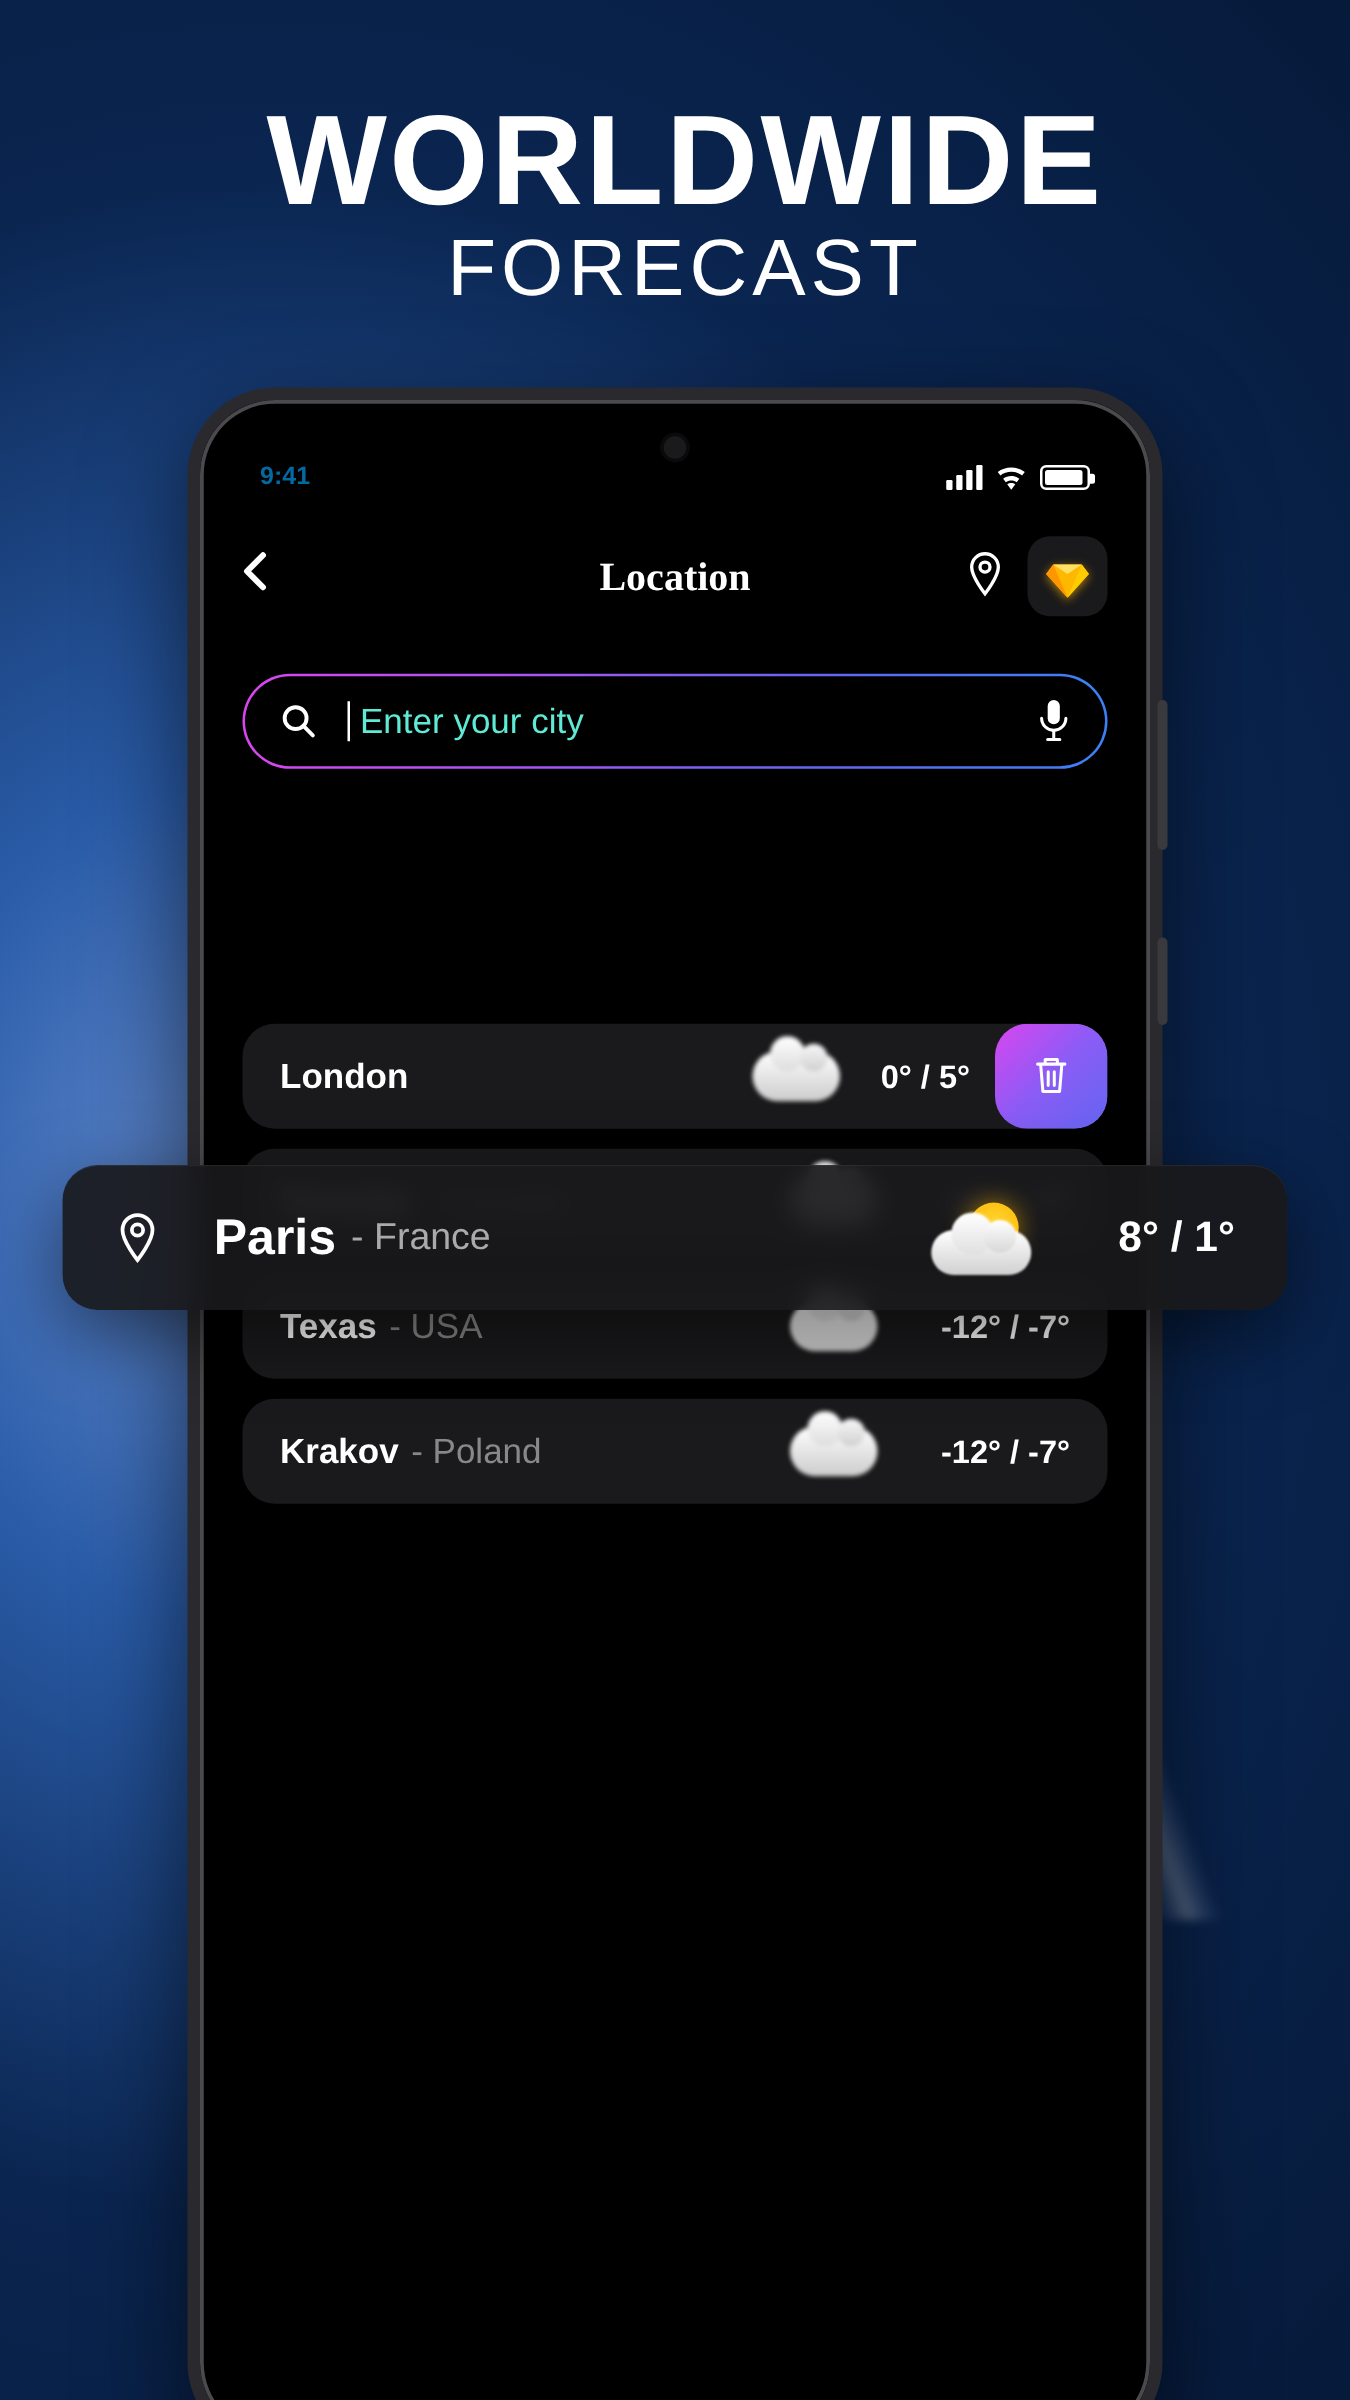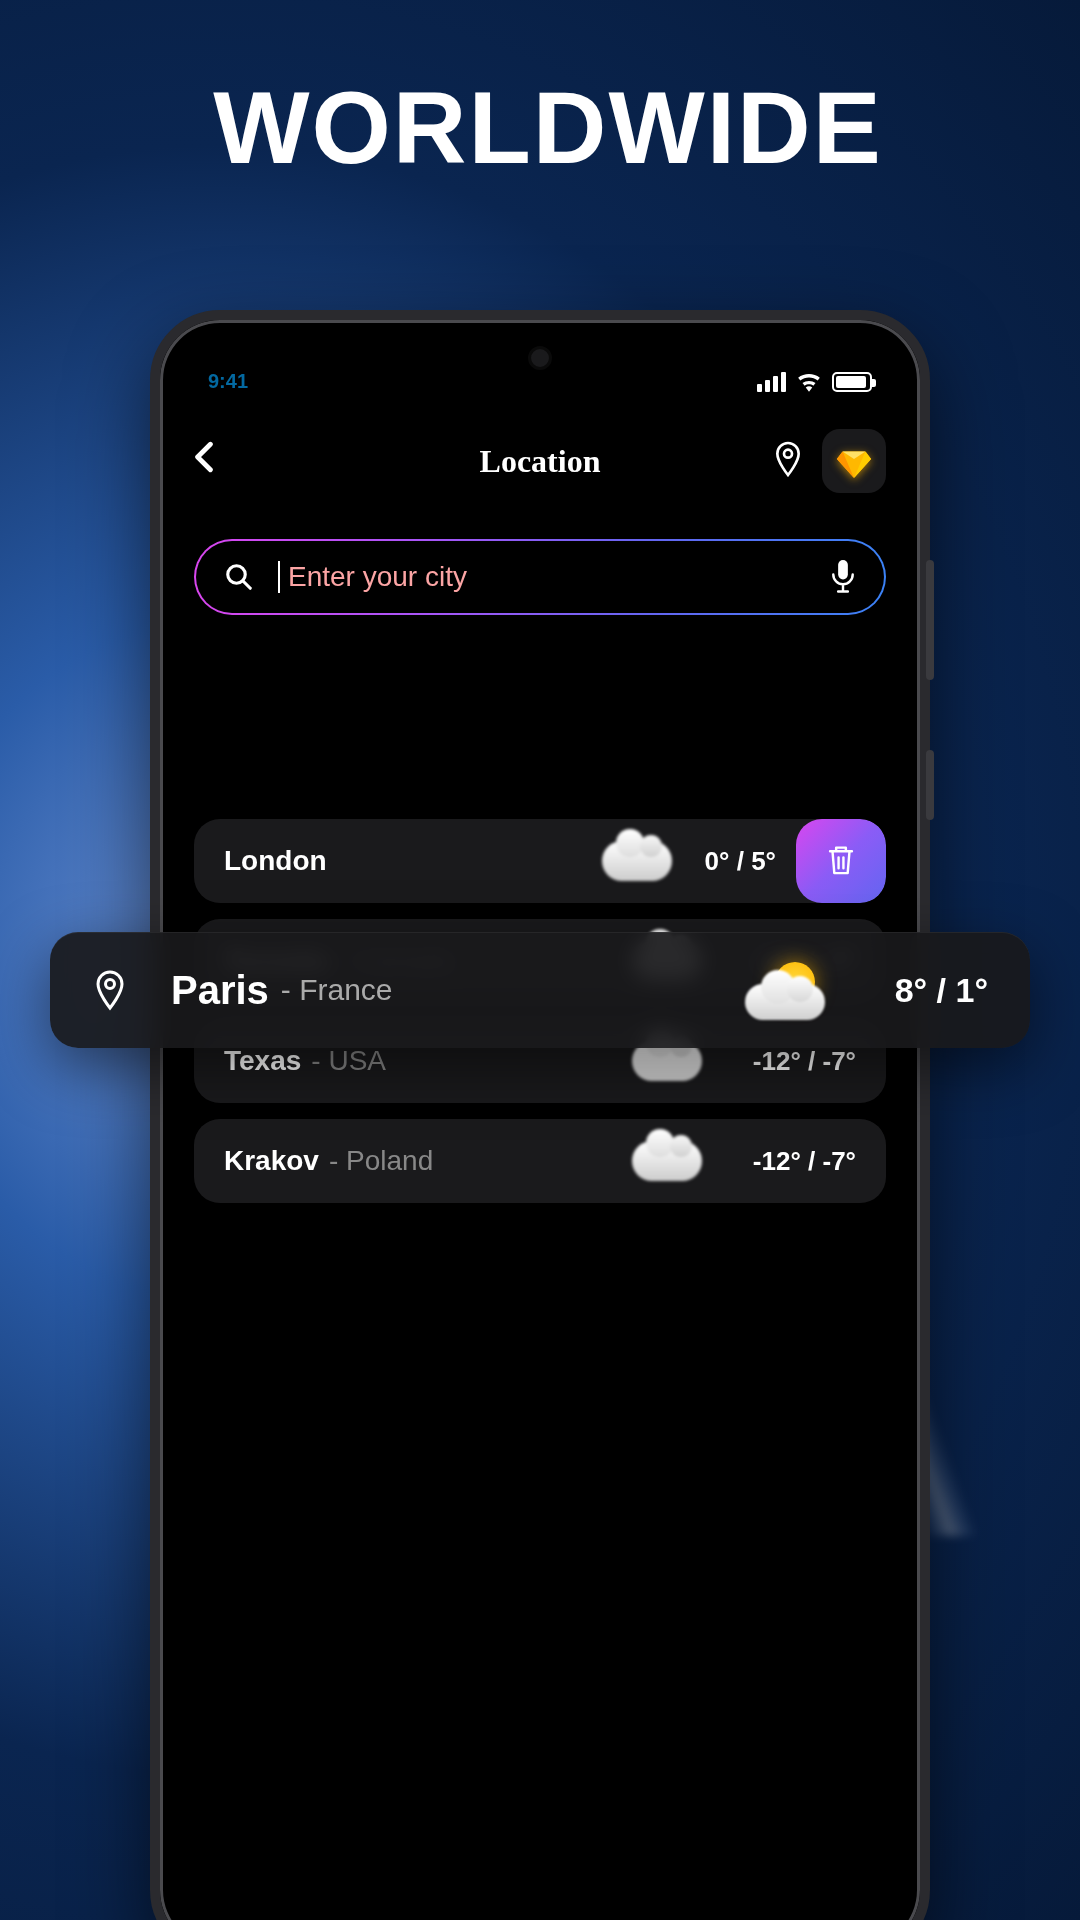--- a/index.html
+++ b/index.html
@@ -149,21 +149,21 @@
       border-radius: 36px;
       height: 100%;
       display: flex;
       align-items: center;
       padding: 0 28px;
       gap: 24px;
     }
     .search-ic, .mic-ic { color: #fff; flex-shrink: 0; }
     .search-placeholder {
       flex: 1;
-      color: #fca5a5;
+      color: #5eead4;
       font-size: 28px;
       border-left: 2px solid #fff;
       padding-left: 8px;
       line-height: 32px;
     }
 
     
     .featured-card {
       position: absolute;
       top: 932px;
@@ -256,20 +256,21 @@
       border-radius: 50%;
     }
   </style>
 </head>
 <body>
 
 <div class="lightning"></div>
 
 <div class="marketing-title">
   <div class="line1">WORLDWIDE</div>
+  <div class="line2">FORECAST</div>
 </div>
 
 <div class="phone">
   <div class="camera"></div>
 
   <div class="status-bar">
     <span>9:41</span>
     <div class="status-icons">
       <div class="signal">
           <span></span>

